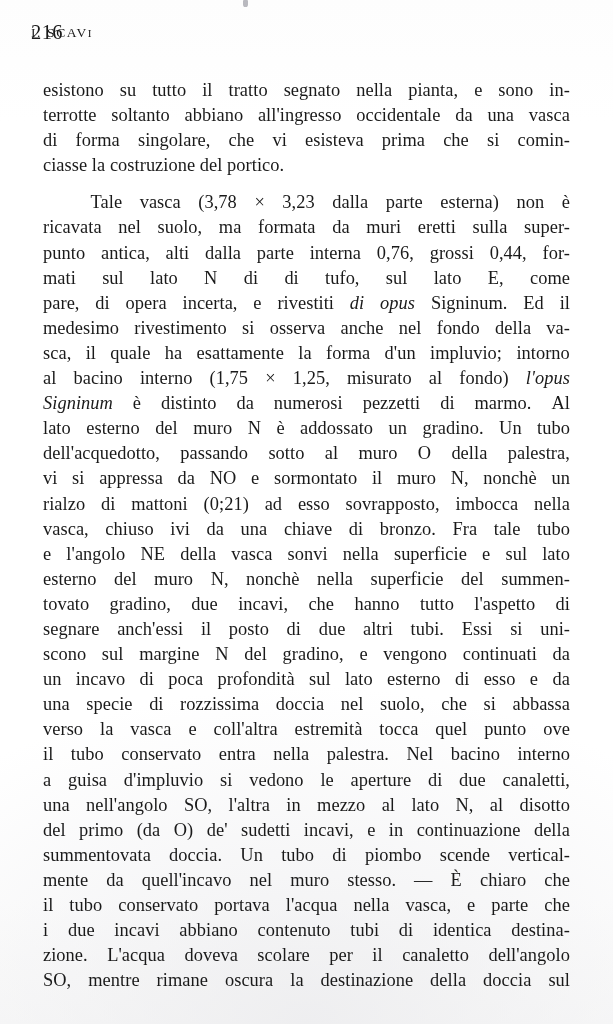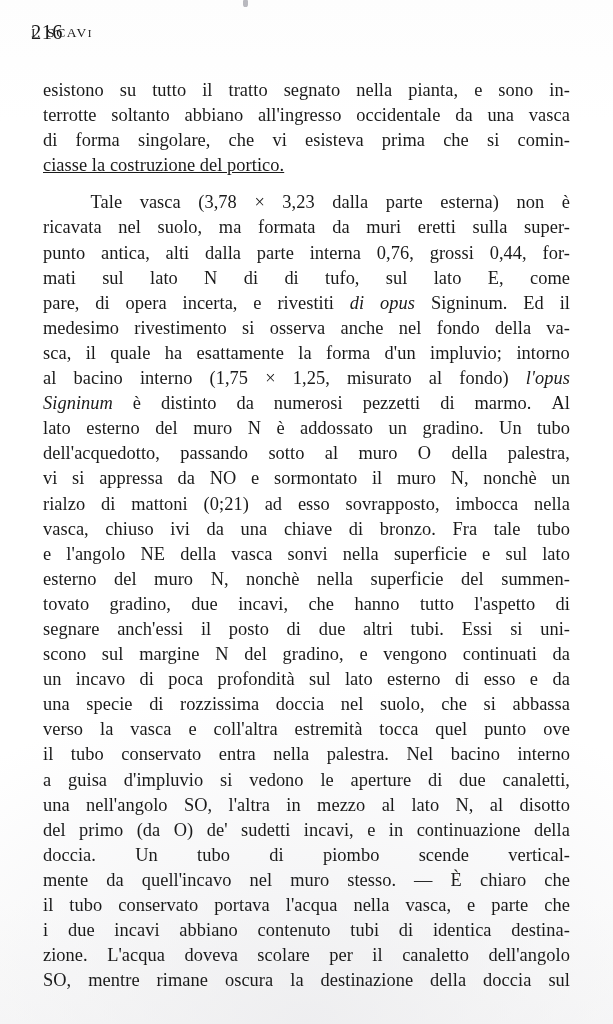--- a/index.html
+++ b/index.html
@@ -83,21 +83,21 @@
     letter-spacing: 0.05px;
     white-space: nowrap;
   }
   
   .ln.just {
     display: flex;
     justify-content: space-between;
     width: 100%;
   }
   .ln.just > span { white-space: pre; }
-  .ln.last { display: block; text-decoration: underline; }
+  .ln.last { display: block; }
 
   .indent { display: inline-block; width: 30px; }
 
   i, .it {
     font-style: italic;
   }
 
   
   .ln, .folio, .runtitle {
     text-rendering: optimizeLegibility;
@@ -470,20 +470,21 @@
           <span>O)</span>
           <span>de'</span>
           <span>sudetti</span>
           <span>incavi,</span>
           <span>e</span>
           <span>in</span>
           <span>continuazione</span>
           <span>della</span>
         </div>
         <div class="ln just">
+          <span>summentovata</span>
           <span>doccia.</span>
           <span>Un</span>
           <span>tubo</span>
           <span>di</span>
           <span>piombo</span>
           <span>scende</span>
           <span>vertical-</span>
         </div>
         <div class="ln just">
           <span>mente</span>

